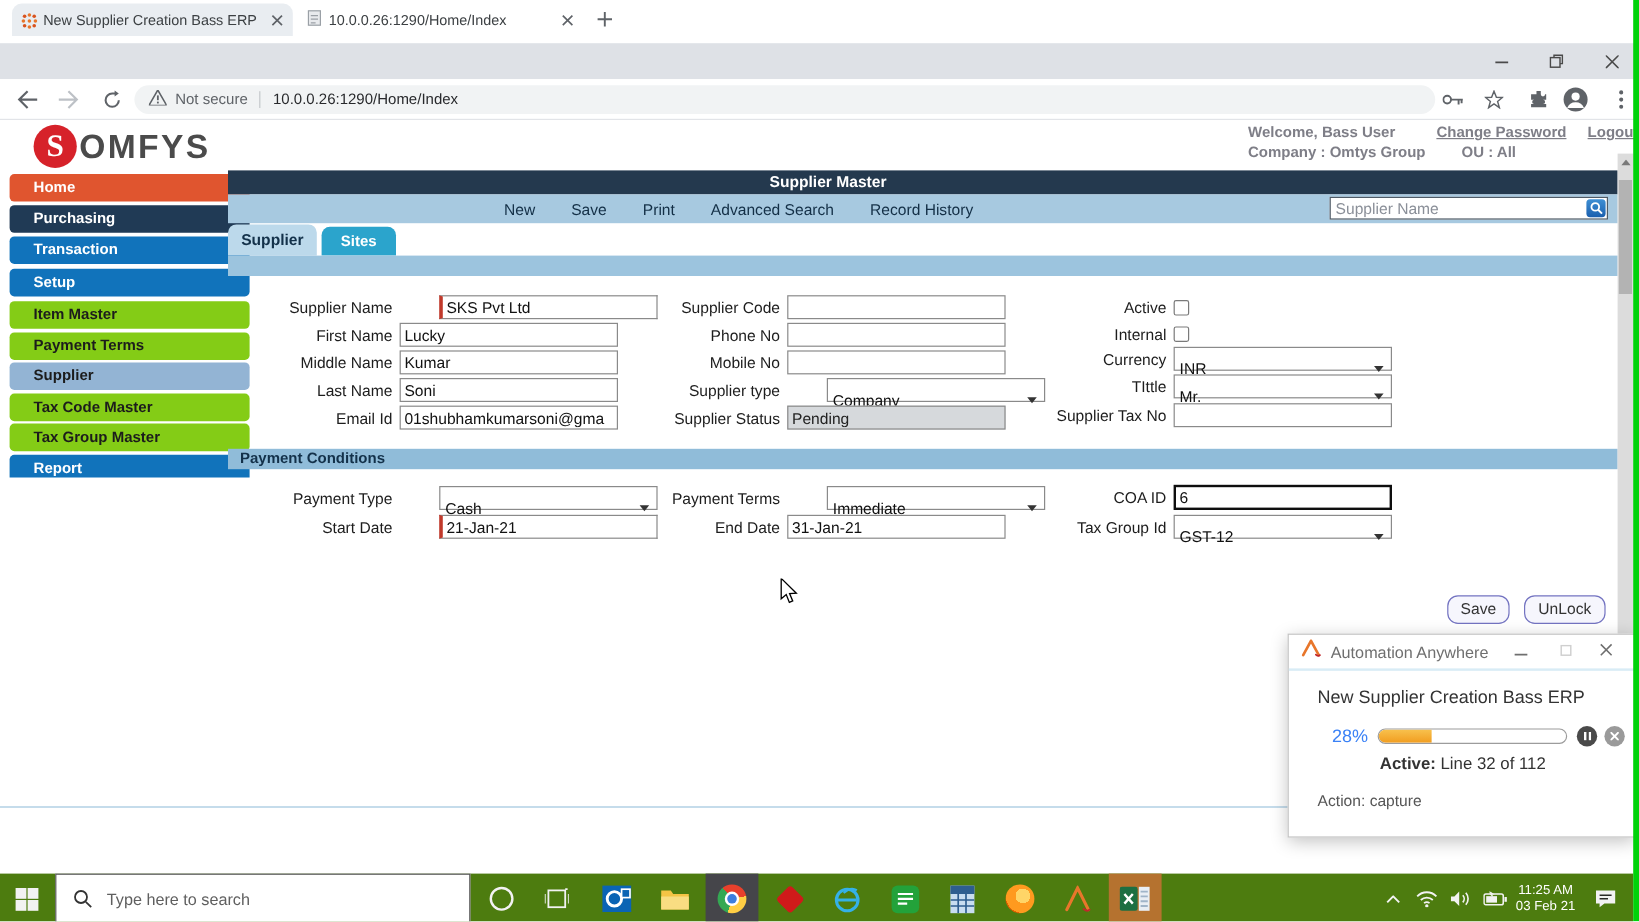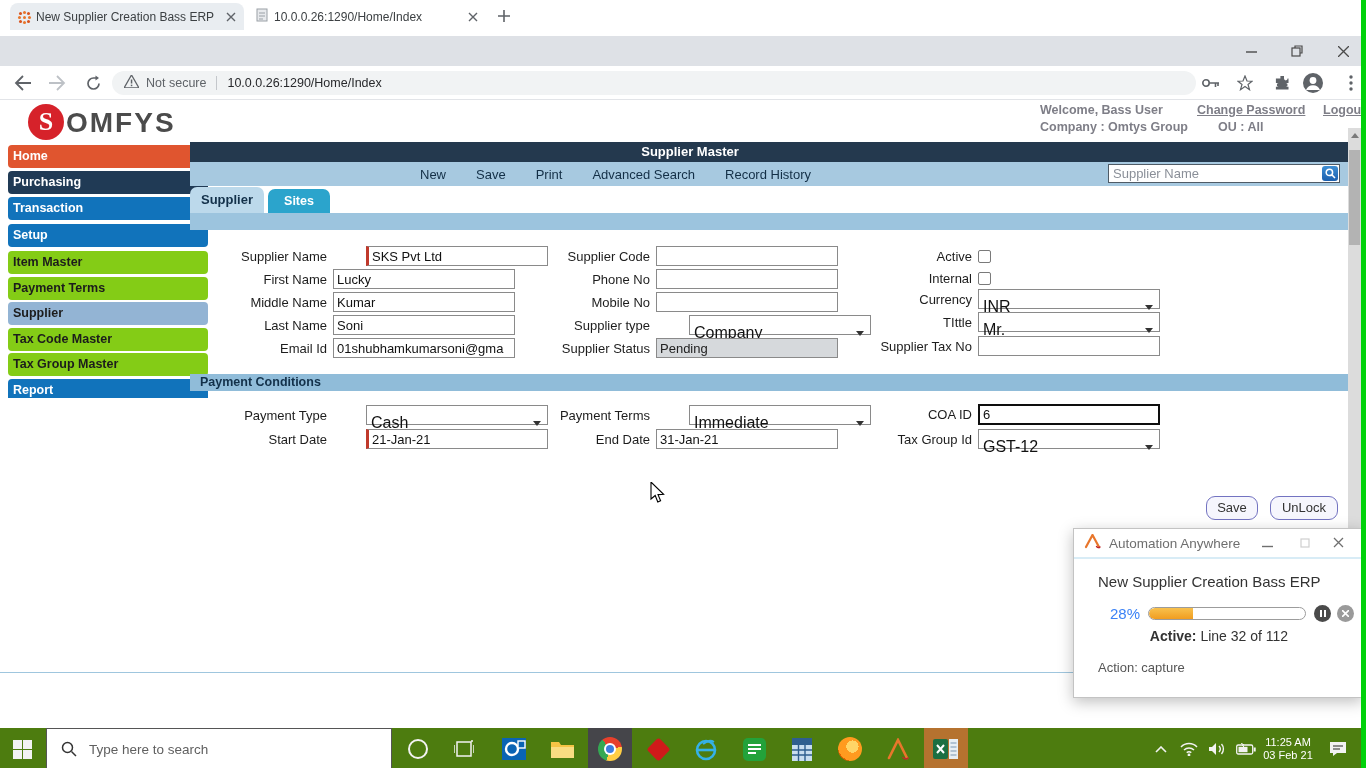--- a/index.html
+++ b/index.html
@@ -22,21 +22,21 @@
   .omni-div { width:1px; height:14px; background:#c4c7cb; margin:0 10px; }
   .omni-url { color:#28292c; }
 
   
   .logo-disc { left:28px; top:104px; width:36px; height:36px; border-radius:50%; background:#d6222a; color:#fff; font-weight:bold; font-size:26px; text-align:center; line-height:36px; font-family:"Liberation Serif", serif; }
   .logo-text { left:66px; top:107px; font-size:28px; font-weight:bold; color:#4b4b4b; letter-spacing:2px; }
   .hdr-txt { font-size:12.5px; font-weight:bold; color:#7e7e87; }
   .hdr-link { text-decoration:underline; }
 
   
-  .side-item { left:8px; width:200px; height:23px; border-radius:4px; font-size:12.5px; font-weight:bold; line-height:23px; padding-left:5px; }
+  .side-item { left:8px; width:200px; height:23px; border-radius:4px; font-size:12.5px; font-weight:bold; line-height:23px; padding-left:20px; }
   .si-orange { background:#e0552f; color:#fff; }
   .si-navy   { background:#203a55; color:#fff; }
   .si-blue   { background:#1173bb; color:#fff; }
   .si-light  { background:#84cc16; color:#1c1c1c; }
   .si-sel    { background:#93b4d4; color:#1c1c1c; }
 
   
   .mtitle { left:190px; top:142px; width:1158px; height:20px; background:#24394e; color:#fff; font-size:13px; font-weight:bold; text-align:center; line-height:20px; padding-right:158px; }
   .mtoolbar { left:190px; top:162px; width:1158px; height:24px; background:#a7c9e0; }
   .mlinks { left:420px; top:162px; height:24px; display:flex; gap:30px; align-items:center; font-size:13px; color:#132f46; }
@@ -48,21 +48,21 @@
   .subbar { left:190px; top:213px; width:1158px; height:17px; background:#9cc4de; }
   .paybar { left:190px; top:374px; width:1158px; height:17px; background:#90bcd9; color:#13314a; font-size:12.5px; font-weight:bold; line-height:17px; padding-left:10px; }
 
   
   .frow { white-space:nowrap; height:21px; }
   .flabel { display:inline-block; text-align:right; padding-right:6px; font-size:13px; color:#1d1d1d; line-height:21px; vertical-align:top; }
   .finput { height:20px; width:182px; border:1px solid #8a8a8a; font:13px "Liberation Sans",sans-serif; padding:0 3px; background:#fff; color:#111; vertical-align:top; }
   .req { border-left:3px solid #c0392b;margin-left:33px; }
   .dis { background:#d6d9dc; color:#222; }
   .foc { border:2px solid #0e0e0e !important; height:21px; }
-  .fsel { display:inline-flex; width:182px; height:20px; border:1px solid #8a8a8a; background:#fff; align-items:center; justify-content:space-between; padding:16px 6px 0 4px; font-size:16px; color:#111; vertical-align:top; }
+  .fsel { display:inline-flex; width:182px; height:20px; border:1px solid #8a8a8a; background:#fff; align-items:center; justify-content:space-between; padding:16px 6px 0 4px; font-size:13px; color:#111; vertical-align:top; }
   .chev { width:0; height:0; border-left:4px solid transparent; border-right:4px solid transparent; border-top:5px solid #333; }
   .cb { display:inline-block; width:13px; height:13px; border:1px solid #7a7a7a; background:#fff; margin-top:4px; border-radius:2px; }
 
   .btn { top:496px; height:24px; background:#f6f6fd; border:1px solid #7373c1; border-radius:9px; font-size:13px; color:#333; text-align:center; line-height:22px; }
 
   .page-bottom-line { left:0; top:672px; width:1366px; height:1px; background:#9fc6de; }
 
   
   .sb-track { left:1348px; top:128px; width:13px; height:544px; background:#dcdcdc; }
   .sb-thumb { left:1349px; top:150px; width:11px; height:95px; background:#b3b3b3; }

